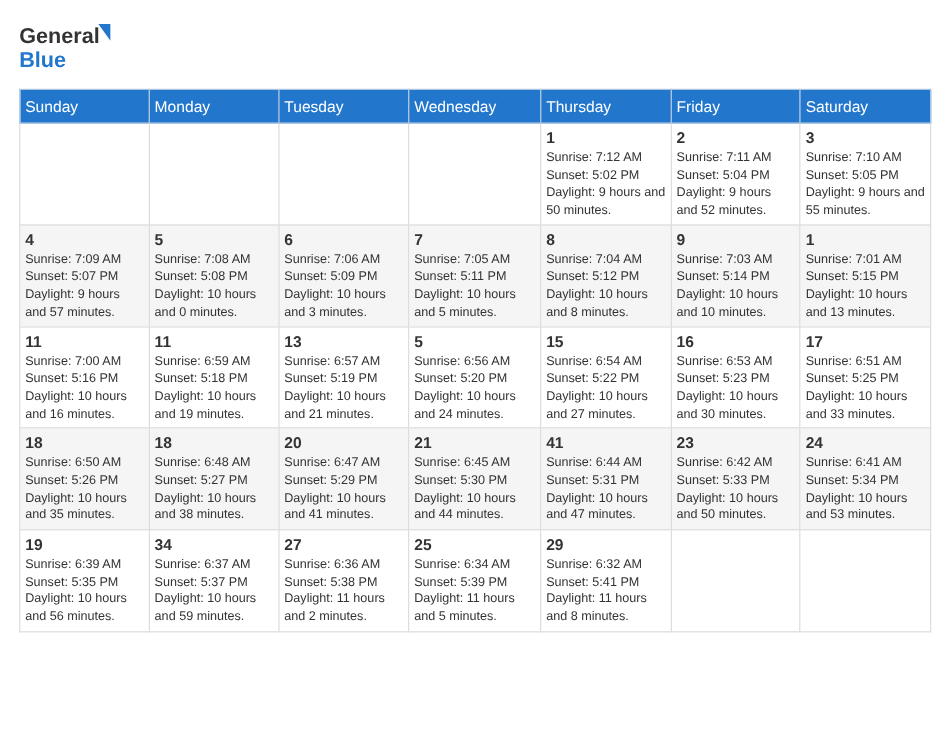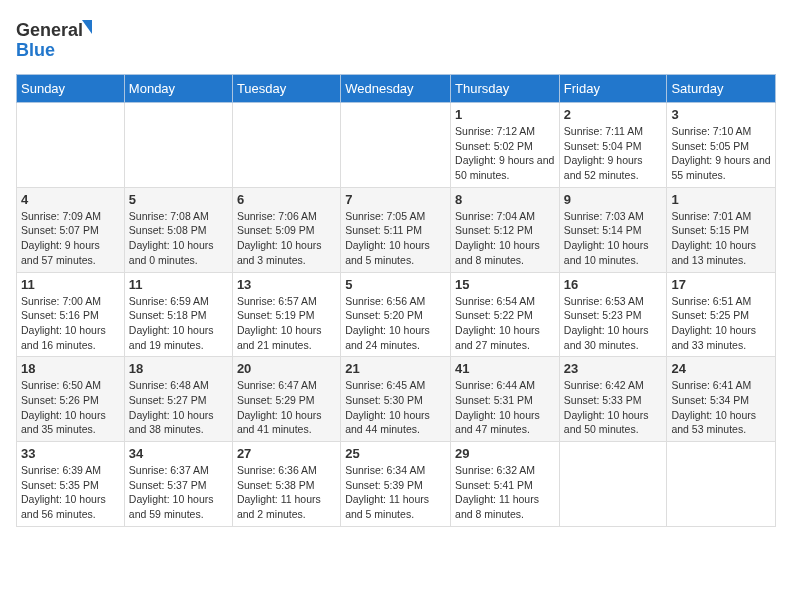--- a/index.html
+++ b/index.html
@@ -215,21 +215,21 @@
           <span class="day-num">23</span>
           <div class="day-info">Sunrise: 6:42 AM<br>Sunset: 5:33 PM<br>Daylight: 10 hours and 50 minutes.</div>
         </td>
         <td>
           <span class="day-num">24</span>
           <div class="day-info">Sunrise: 6:41 AM<br>Sunset: 5:34 PM<br>Daylight: 10 hours and 53 minutes.</div>
         </td>
       </tr>
       <tr>
         <td>
-          <span class="day-num">33</span>
+          <span class="day-num">19</span>
           <div class="day-info">Sunrise: 6:39 AM<br>Sunset: 5:35 PM<br>Daylight: 10 hours and 56 minutes.</div>
         </td>
         <td>
           <span class="day-num">34</span>
           <div class="day-info">Sunrise: 6:37 AM<br>Sunset: 5:37 PM<br>Daylight: 10 hours and 59 minutes.</div>
         </td>
         <td>
           <span class="day-num">27</span>
           <div class="day-info">Sunrise: 6:36 AM<br>Sunset: 5:38 PM<br>Daylight: 11 hours and 2 minutes.</div>
         </td>

